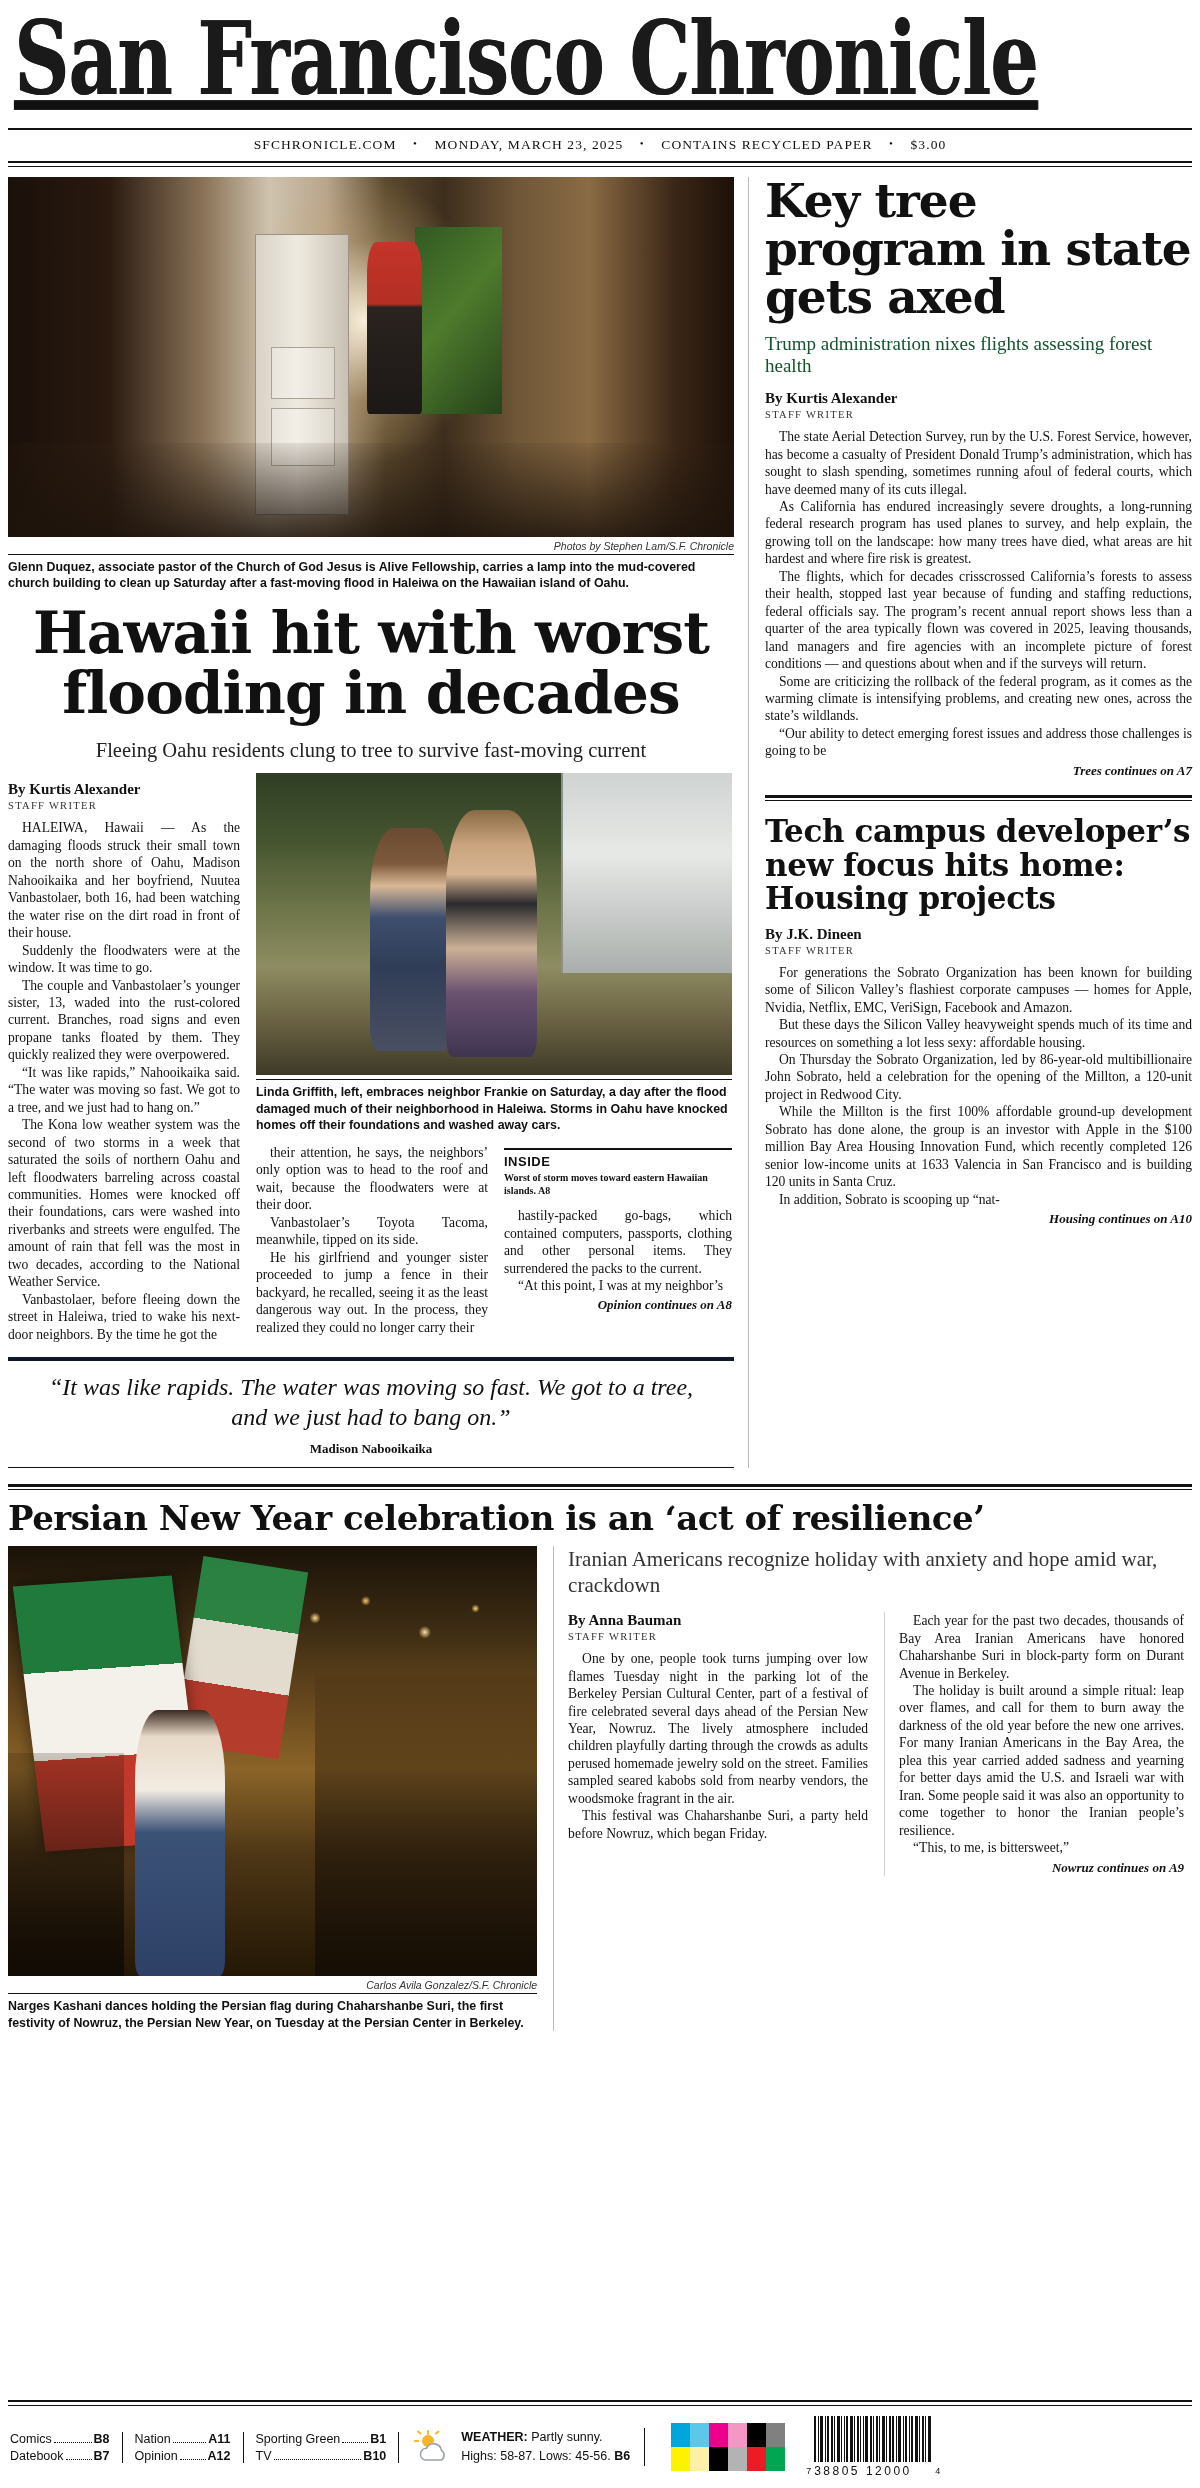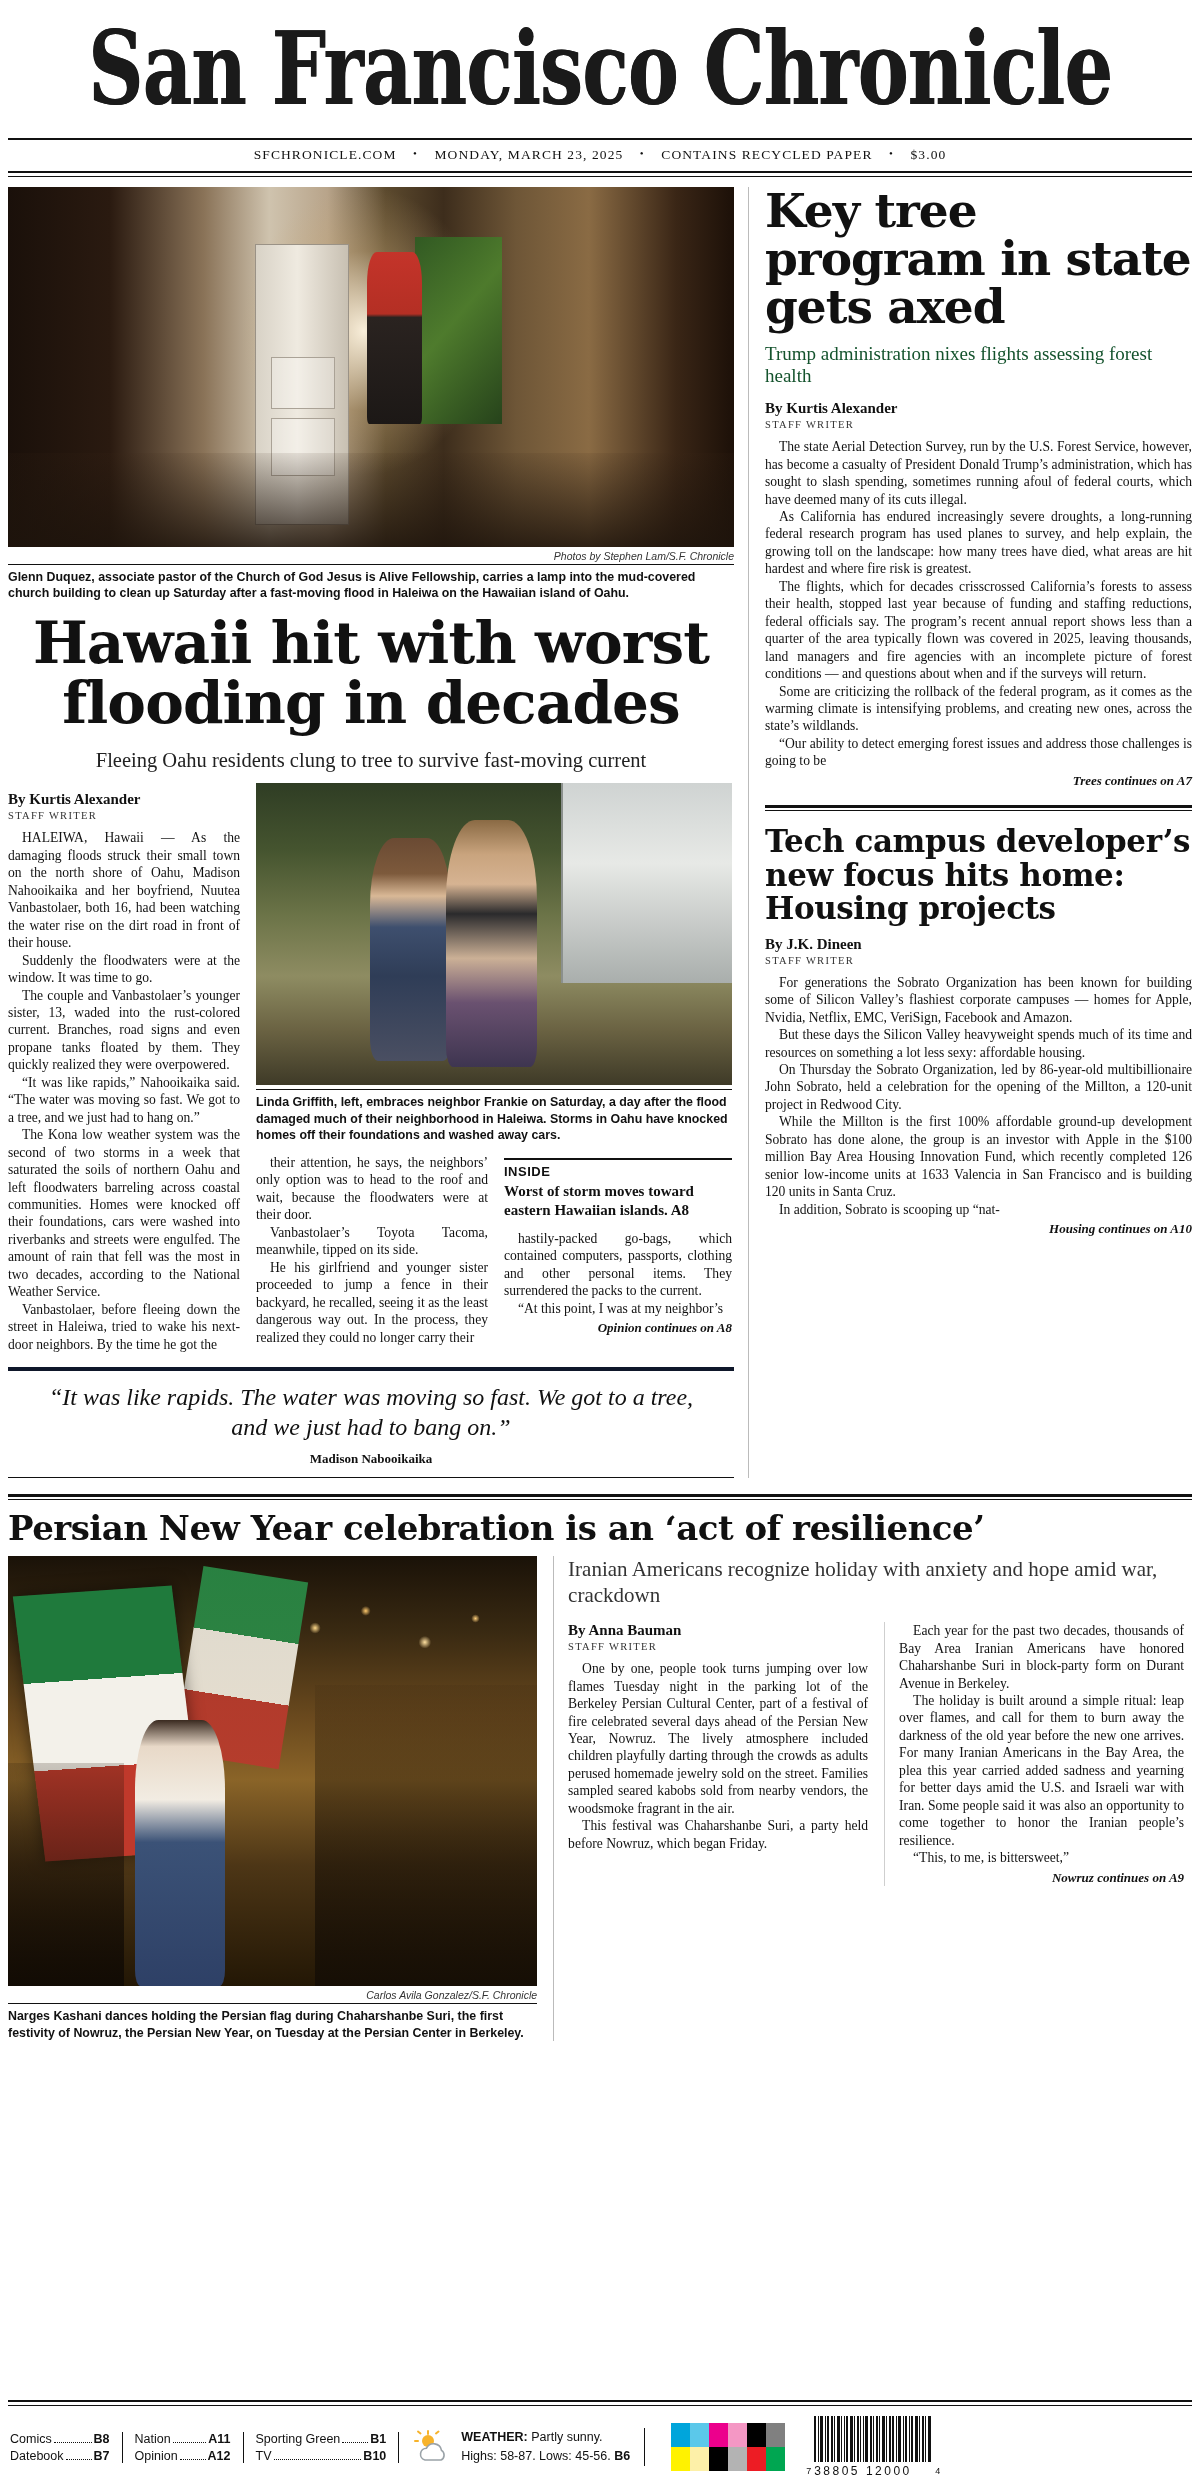--- a/index.html
+++ b/index.html
@@ -6,21 +6,21 @@
   html, body { margin:0; padding:0; }
   body {
     width:1200px; height:2488px; background:#fff; color:#111;
     font-family:"Liberation Serif", serif;
     -webkit-font-smoothing:antialiased;
   }
   .page { width:1200px; height:2488px; position:relative; padding:0 8px; }
 
   
   .masthead {
-    text-align:center; padding-top:10px;
+    text-align:left; text-decoration:underline;
   }
   .masthead .title {
     font-family:"DejaVu Serif", serif;
     font-weight:900;
     font-size:86px;
     line-height:0.98;
     letter-spacing:-1px;
     color:#1a1a1a;
     font-stretch:condensed;
     transform:scaleY(1.18) scaleX(0.99);
@@ -208,21 +208,21 @@
   }
 
   
   .inside-box { border-top:2px solid #111; padding-top:4px; margin-top:4px; }
   .inside-label {
     font-family:"Liberation Sans", sans-serif;
     font-weight:bold; font-size:13px; letter-spacing:.5px; margin-bottom:3px;
   }
   .inside-text {
     font-family:"Liberation Serif", serif;
-    font-size:15px; line-height:1.26; font-weight:bold;
+    font-size:10px; line-height:1.26; font-weight:bold;
   }
 
   
   .pullquote {
     border-top:4px solid #0f172a; border-bottom:1px solid #111;
     margin:14px 0 0; padding:12px 30px 10px; text-align:center;
   }
   .pullquote .pq {
     font-family:"Liberation Serif", serif;
     font-style:italic; font-size:24px; line-height:1.24; color:#111;

